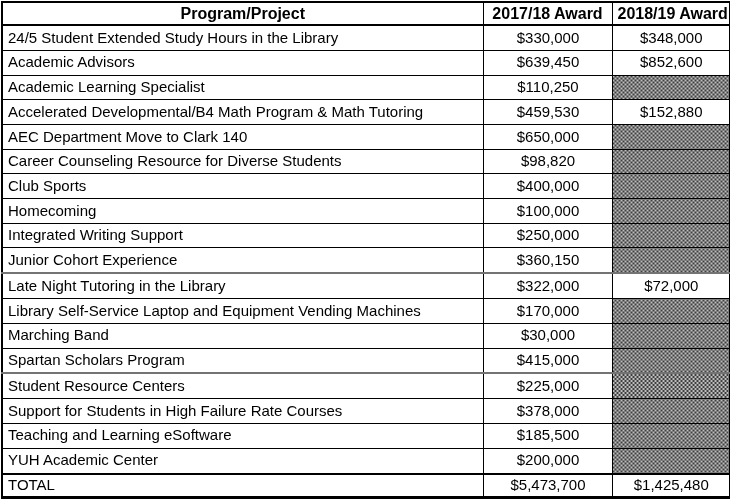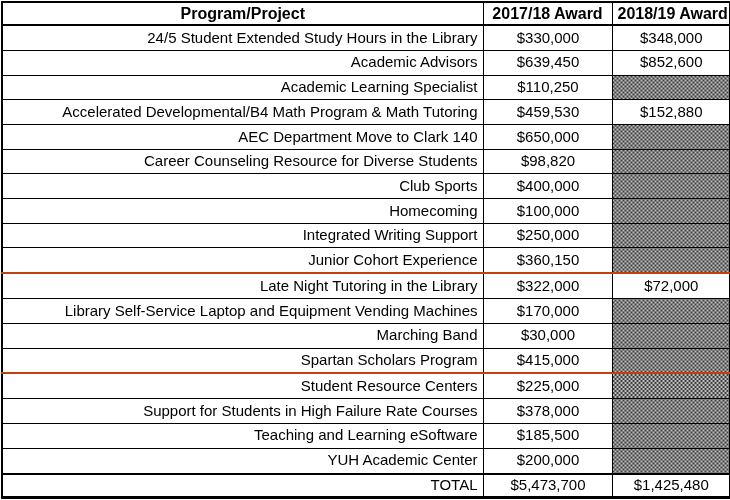--- a/index.html
+++ b/index.html
@@ -37,28 +37,28 @@
     white-space:nowrap;
     vertical-align:middle;
   }
   thead th{
     height:23px;
     font-size:16px;
     font-weight:bold;
     text-align:center;
     border-bottom-width:2px;
   }
-  td.program{text-align:right;}
+  td.program{text-align:left;}
   td.num{text-align:center;padding-right:4px;}
   td.hatch{
     background-color:#9a9a9a;
     background-image:repeating-conic-gradient(var(--hatch-dark) 0% 25%, var(--hatch-light) 0% 50%);
     background-size:4px 4px;
   }
-  tr.group-break td{border-top:2px solid #c2410c;margin-left:17px;}
+  tr.group-break td{border-top:2px solid #737373;margin-left:17px;}
   tfoot td{
     height:24px;
     font-weight:normal;
     border-top-width:2px;
   }
 </style>
 </head>
 <body>
 
 <div class="sheet">

